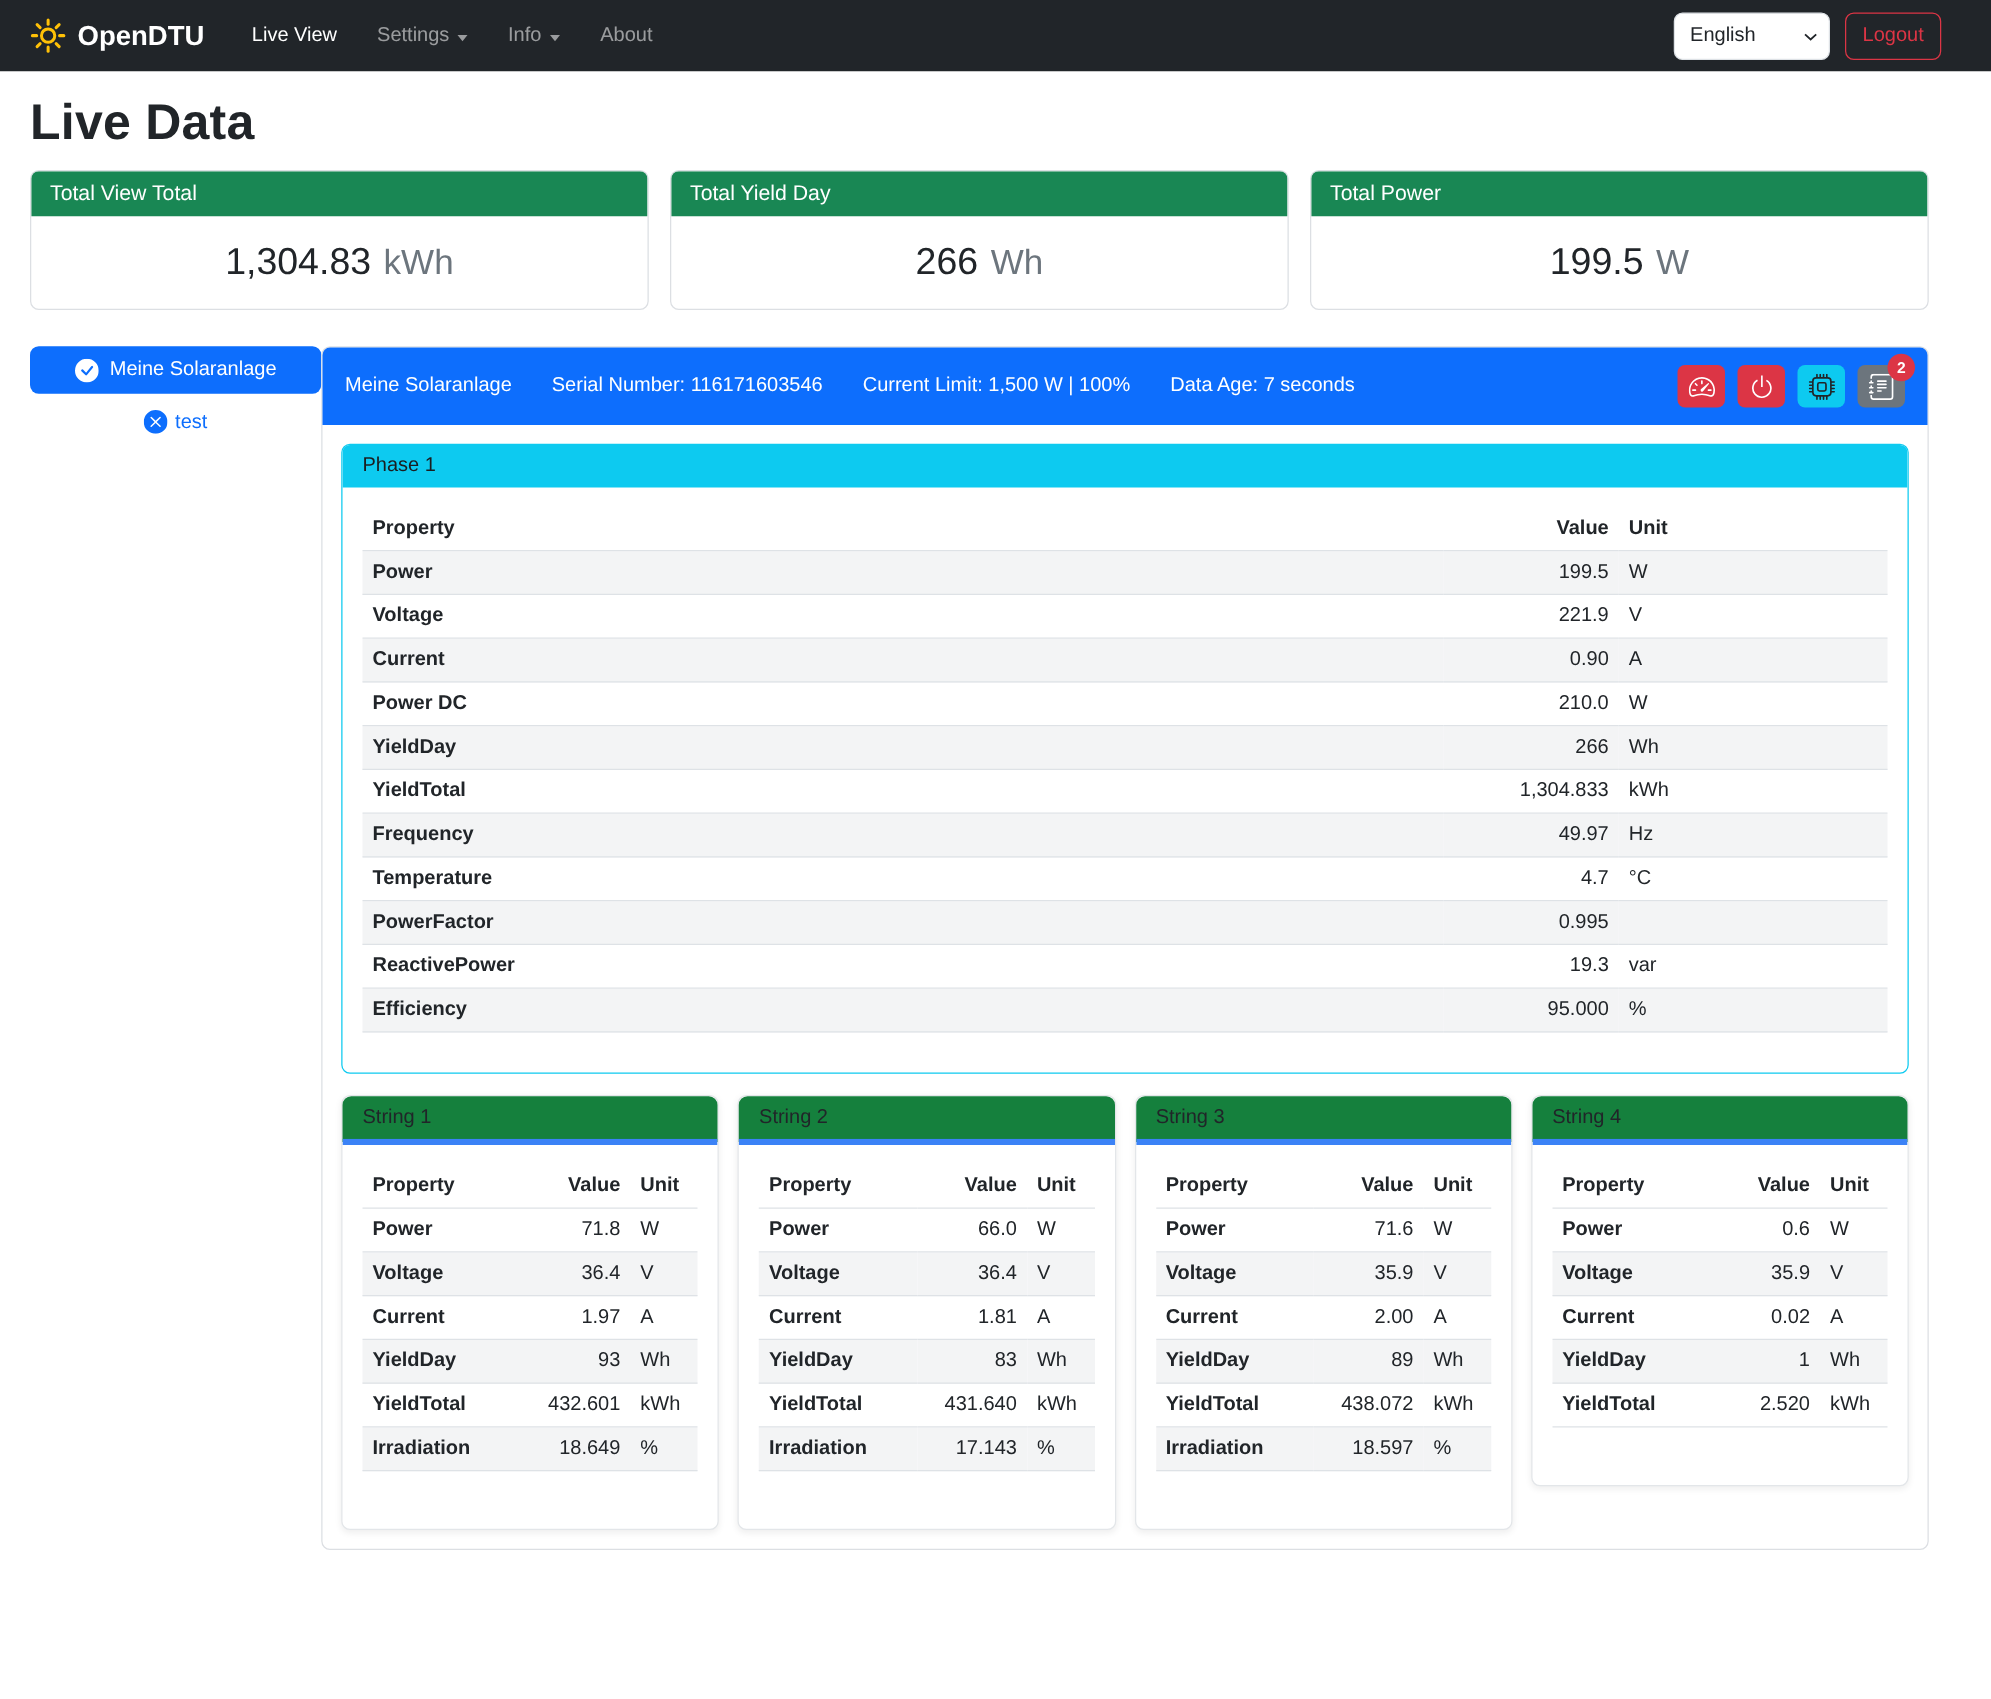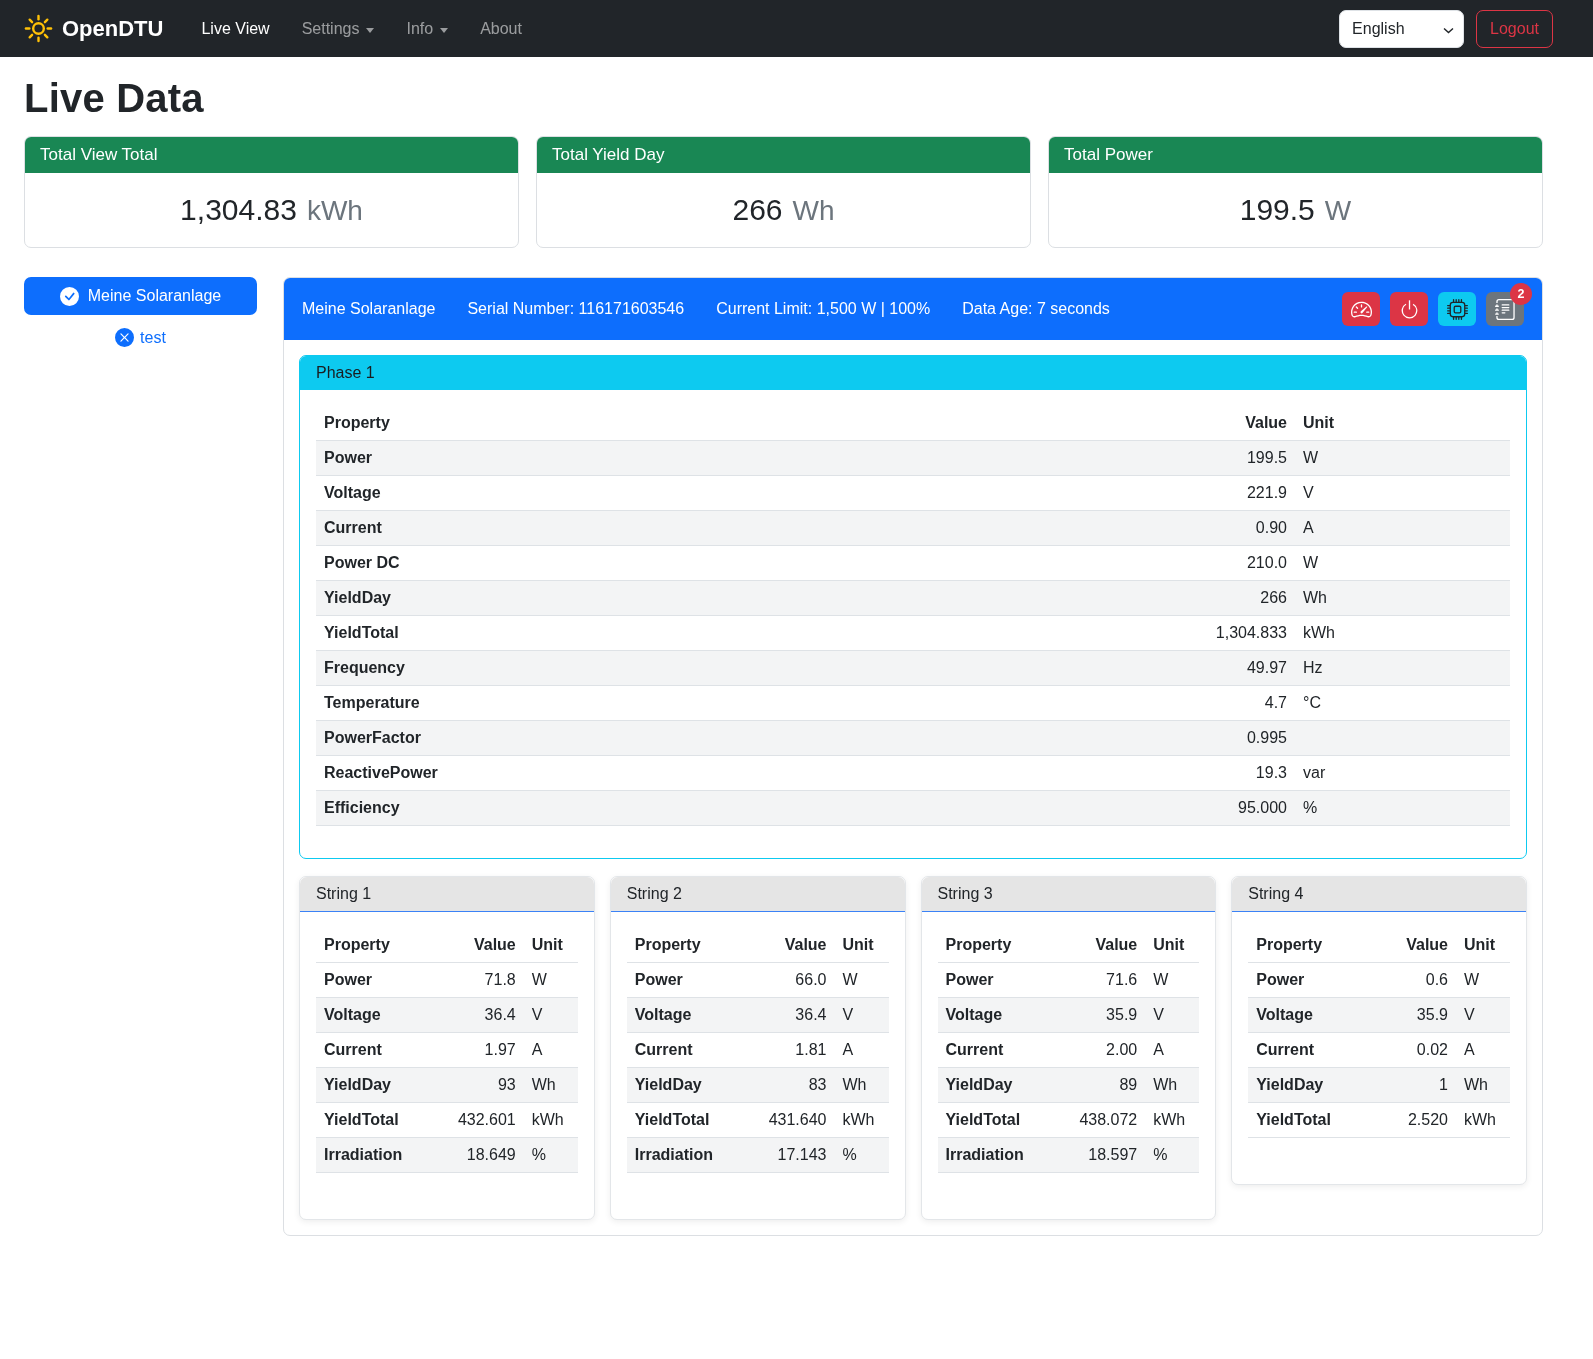--- a/index.html
+++ b/index.html
@@ -22,21 +22,21 @@
   .content { margin: 0 50px 40px 24px; }
   h1.page-title { font-size: 40px; font-weight: 600; margin: 19px 0 15px; letter-spacing: .2px; }
 
   .summary-row { display: flex; gap: 17px; }
   .summary-card { flex: 1; border: 1px solid #dcdfe3; border-radius: 7px; background: #fff; overflow: hidden; }
   .summary-card-header { background: #198754; color: #fff; padding: 8px 15px; font-size: 17px; }
   .summary-card-body { height: 74px; display: flex; align-items: baseline; justify-content: center; gap: 10px; padding-top: 20px; }
   .summary-value { font-size: 30px; font-weight: 400; }
   .summary-unit { font-size: 28px; color: #6c757d; }
 
-  .main-row { display: flex; gap: 26px; margin-top: 29px; align-items: flex-start; }
+  .main-row { display: flex; margin-top: 29px; align-items: flex-start; }
 
   
   .sidebar { width: 233px; flex: none; }
   .inv-select-btn { width: 100%; height: 38px; background: #0d6efd; color: #fff; border: none; border-radius: 7px; display: flex; align-items: center; justify-content: center; gap: 9px; font: inherit; cursor: pointer; }
   .inv-link { margin-top: 13px; display: flex; align-items: center; justify-content: center; gap: 6px; color: #0d6efd; cursor: pointer; }
 
   
   .inverter-card { flex: 1; border: 1px solid #dcdfe3; border-radius: 7px; background: #fff; }
   .inverter-header { background: #0d6efd; border-radius: 6px 6px 0 0; color: #fff; display: flex; align-items: center; padding: 14px 18px; gap: 32px; }
   .inverter-header .spacer { flex: 1; }
@@ -62,21 +62,21 @@
   .phase-table th.col-value, .phase-table td.td-val { width: 140px; }
   .phase-table th.col-unit,  .phase-table td.td-unit  { width: 215px; }
   .phase-table tbody tr:nth-child(odd) { background: #f3f4f5; }
   .string-table th.col-value, .string-table td.td-val { width: 88px; }
   .string-table th.col-unit,  .string-table td.td-unit  { width: 54px; }
   .string-table tbody tr:nth-child(even) { background: #f3f4f5; }
 
   
   .strings-row { display: flex; gap: 15px; margin-top: 17px; align-items: flex-start; }
   .string-card { flex: 1; border: 1px solid #e3e6e9; border-radius: 7px; background: #fff; box-shadow: 0 2px 6px rgba(0,0,0,.07); }
-  .string-card-header { padding: 8px 16px; border-bottom: 1px solid #3b82f6; background: #e5e5e5; border-radius: 7px 7px 0 0; }
+  .string-card-header { padding: 8px 16px; border-bottom: 5px solid #3b82f6; background: #15803d; border-radius: 7px 7px 0 0; }
   .string-card-body { padding: 16px 16px 30px; }
 </style>
 </head>
 <body>
 
 <nav class="navbar">
   <div class="brand">
     <span style="display:flex">
       <svg width="29" height="29" viewBox="0 0 24 24" fill="none" stroke="#ffc107" stroke-width="2" stroke-linecap="round">
         <circle cx="12" cy="12" r="4.4"></circle>

